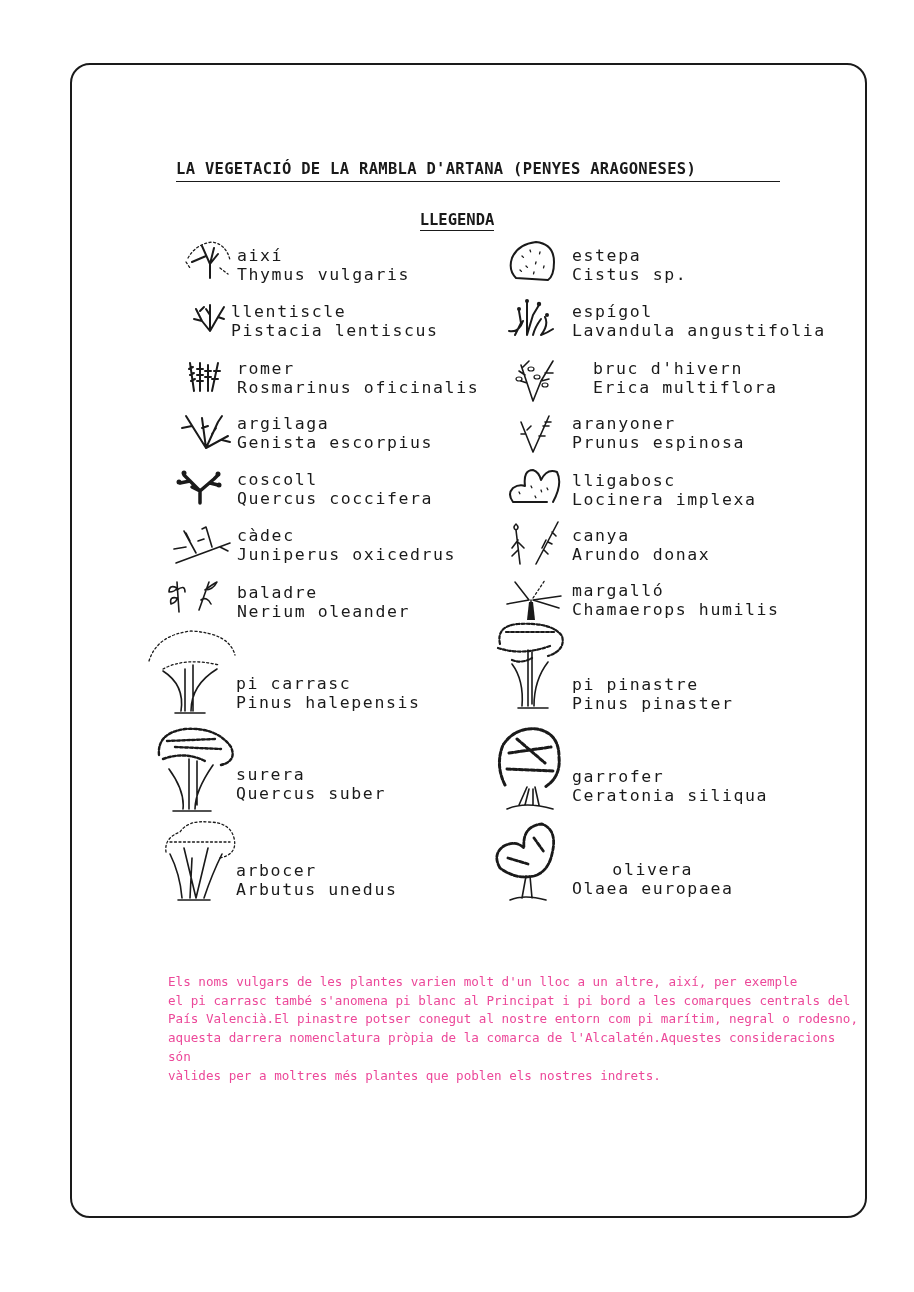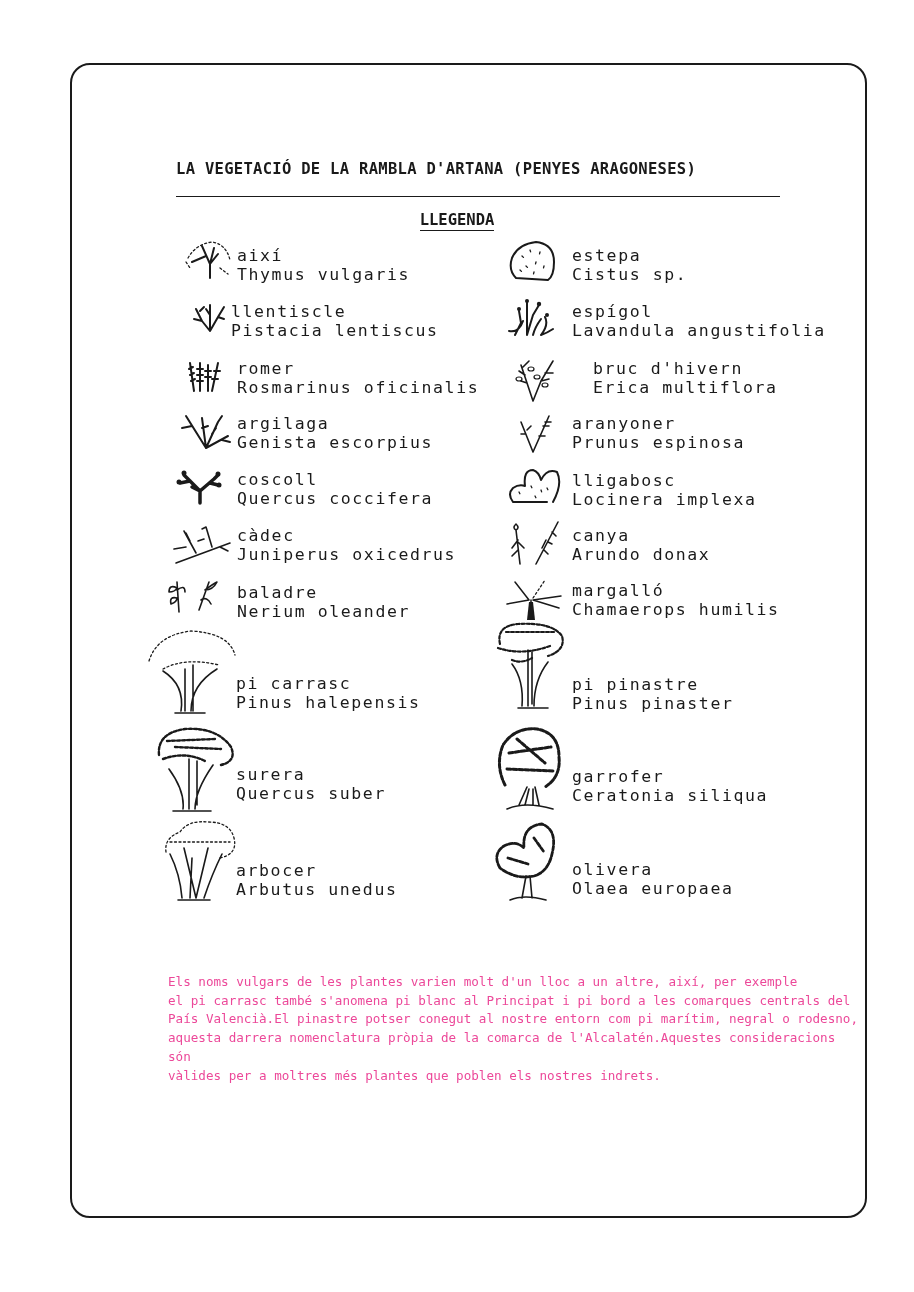--- a/index.html
+++ b/index.html
@@ -8,21 +8,21 @@
       overflow: hidden; color: #1a1a1a;
     }
     .frame {
       position: absolute; left: 70px; top: 63px; width: 797px; height: 1155px;
       border: 2px solid #1a1a1a; border-radius: 20px; box-sizing: border-box;
     }
     .title {
       position: absolute; left: 176px; top: 160px; width: 604px;
       font-family: "DejaVu Sans Mono", monospace; font-weight: bold;
       font-size: 15.5px; letter-spacing: 0.3px; white-space: nowrap;
-      border-bottom: 1.5px solid #1a1a1a; padding-bottom: 18px; text-align: left;
+      border-bottom: 1.5px solid #1a1a1a; padding-bottom: 3px; text-align: left;
     }
     .subtitle {
       position: absolute; left: 0; width: 914px; top: 189px; text-align: center;
       font-family: "DejaVu Sans Mono", monospace; font-weight: bold; font-size: 15.5px; margin-top: 22px;
     }
     .subtitle span { border-bottom: 1.5px solid #1a1a1a; padding-bottom: 1px; }
     .entry { position: absolute; display: block; }
     .entry .icon { position: absolute; }
     .entry .names {
       position: absolute; font-family: "DejaVu Sans Mono", monospace; font-size: 16.5px;
@@ -258,21 +258,21 @@
     <div>garrofer</div>
     <div>Ceratonia siliqua</div>
   </div>
 </div>
 
 <div class="entry" style="left:492px;top:818px;">
   <svg class="icon" width="75" height="85" style="left:0px;top:0px;">
     <path class="t" style="stroke-width:2.8;stroke-dasharray:4 2" d="M8 50 Q0 36 12 28 Q24 22 32 30 Q30 8 50 6 Q66 12 60 36 Q56 54 42 58 Q24 62 8 50 M16 40 L36 46 M42 20 L52 34"></path>
     <path class="s" style="stroke-width:1.6" d="M30 80 L34 58 M40 80 L38 58 M18 82 Q32 76 54 82"></path>
   </svg>
-  <div class="names" style="left:80px;top:42px;">
+  <div class="names" style="left:80px;top:42px;text-align:center;">
     <div>olivera</div>
     <div>Olaea europaea</div>
   </div>
 </div>
 
 <div class="note">          Els noms vulgars de les plantes varien molt d'un lloc a un altre, així, per exemple
 el pi carrasc també s'anomena pi blanc al Principat i pi bord a les comarques centrals del
 País Valencià.El pinastre potser conegut al nostre entorn com pi marítim, negral o rodesno,
 aquesta darrera nomenclatura pròpia de la comarca de l'Alcalatén.Aquestes consideracions són
 vàlides per a moltres més plantes que poblen els nostres indrets.</div>

